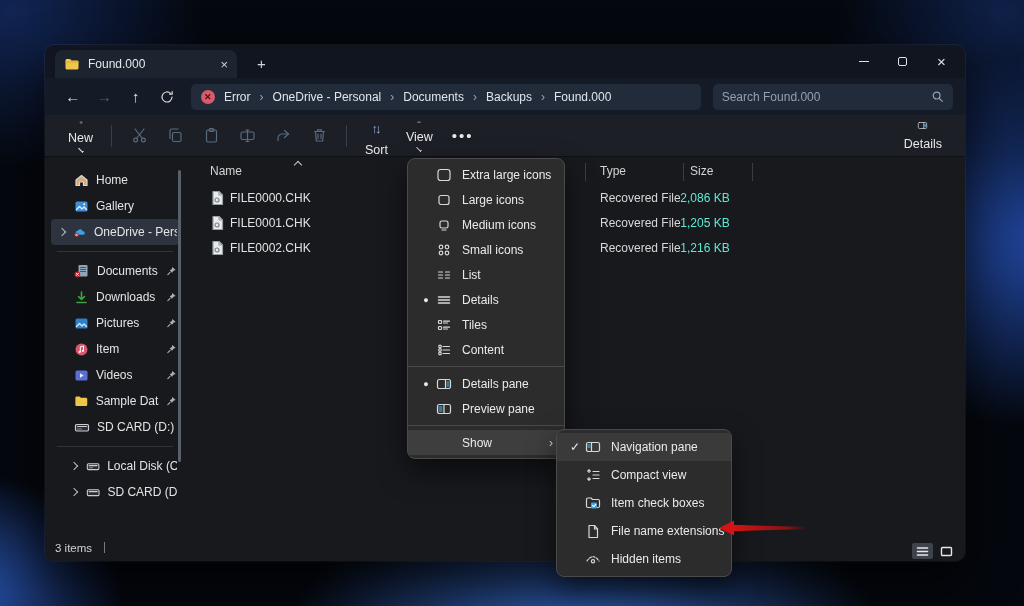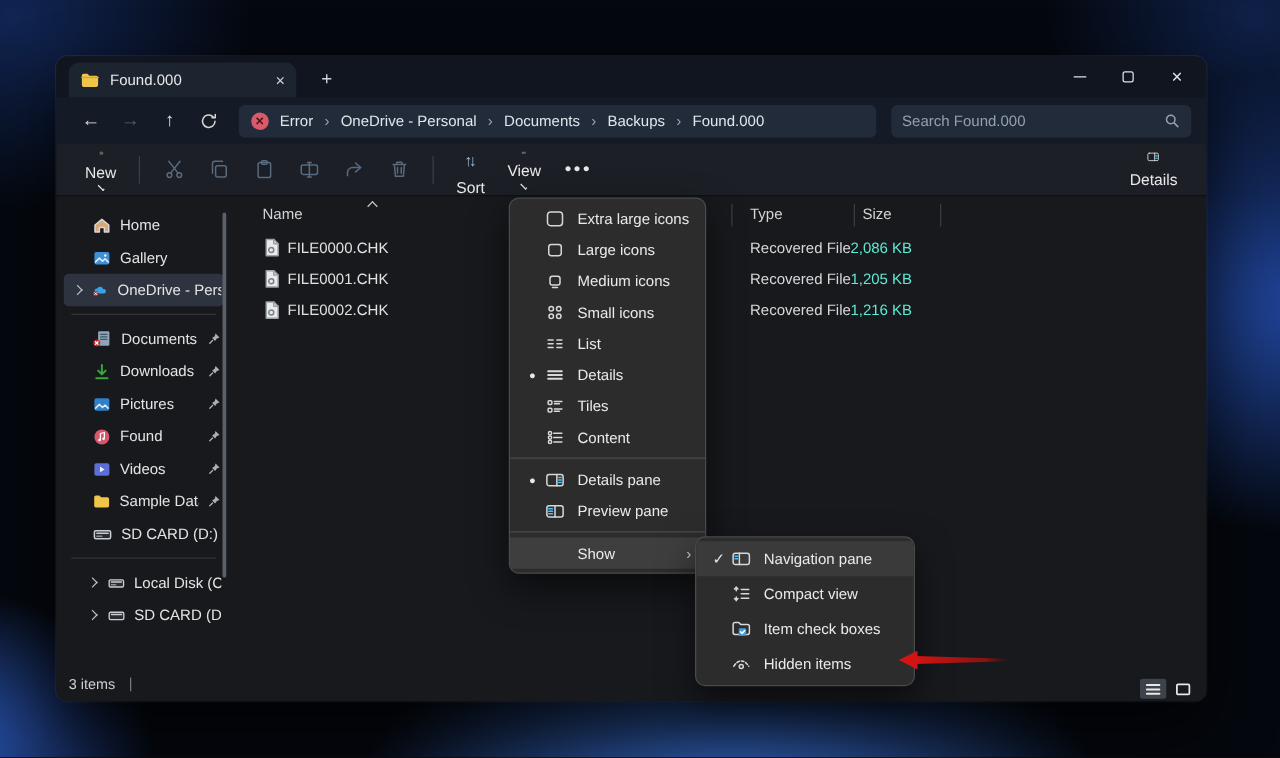--- a/index.html
+++ b/index.html
@@ -320,21 +320,21 @@
           </svg>
         </div>
         <div class="side-item">
           <span class="chev-cell"></span>
           <svg class="ic" width="15" height="15" viewBox="0 0 15 15">
             <circle cx="7.5" cy="7.5" r="6" fill="#d9566b" stroke="none"></circle>
             <path d="M6.3 9.8V4.8l3.2-.8v4.6" stroke="#fff" stroke-width="1"></path>
             <circle cx="5.6" cy="9.9" r="1" fill="#fff" stroke="none"></circle>
               <circle cx="8.8" cy="8.9" r="1" fill="#fff" stroke="none"></circle>
           </svg>
-          <span class="lbl">Found</span>
+          <span class="lbl">Item</span>
           <svg class="ic pin" width="11" height="12" viewBox="0 0 12 12">
             <path d="M7 1.5l3.5 3.5-2.3.7-1.6 2.3-2.6-2.6 2.3-1.6z" fill="#aab0b8" stroke="none"></path>
             <path d="M4.4 7.6L2 10" stroke="#aab0b8"></path>
           </svg>
         </div>
         <div class="side-item">
           <span class="chev-cell"></span>
           <svg class="ic" width="15" height="15" viewBox="0 0 15 15">
             <rect x="1.5" y="2.5" width="12" height="10" rx="1.5" fill="#5b6fd6" stroke="none"></rect>
             <path d="M6 5.2l3.6 2.3L6 9.8z" fill="#eef2ff" stroke="none"></path>
@@ -595,20 +595,30 @@
     <div class="s-item">
       <span class="s-check"></span>
       <span class="m-ico">
           <svg class="ic" width="16" height="14" viewBox="0 0 16 14">
             <path d="M1.5 3.5c0-.8.6-1.5 1.5-1.5h3l1.5 1.5H13c.8 0 1.5.7 1.5 1.5v5c0 .8-.7 1.5-1.5 1.5H3c-.9 0-1.5-.7-1.5-1.5z"></path>
             <rect x="6" y="6.5" width="6" height="6" rx="1" fill="#3f9fe0" stroke="none"></rect>
             <path d="M7.5 9.5l1.2 1.2 2-2.2" stroke="#fff"></path>
           </svg>
         </span>
       <span>Item check boxes</span>
+    </div>
+    <div class="s-item">
+      <span class="s-check"></span>
+      <span class="m-ico">
+          <svg class="ic" width="14" height="15" viewBox="0 0 14 15">
+            <path d="M3 1.5h5.5L11.5 5v8.5H3z"></path>
+            <path d="M8.5 1.5V5h3"></path>
+          </svg>
+        </span>
+      <span>File name extensions</span>
     </div>
     <div class="s-item">
       <span class="s-check"></span>
       <span class="m-ico">
           <svg class="ic" width="16" height="13" viewBox="0 0 16 13">
             <path d="M2 8c1.9-2.9 4-4.3 6-4.3S12.1 5.1 14 8" stroke-dasharray="2.2 1.6"></path>
             <circle cx="8" cy="8.2" r="1.6"></circle>
           </svg>
         </span>
       <span>Hidden items</span>

